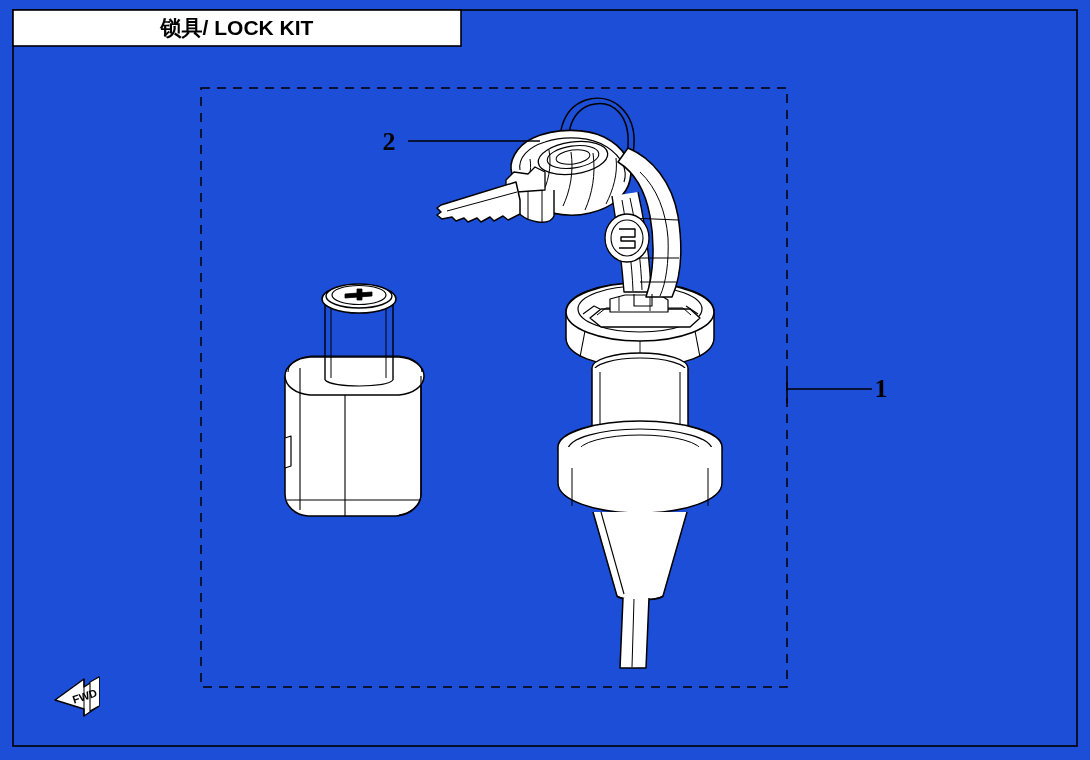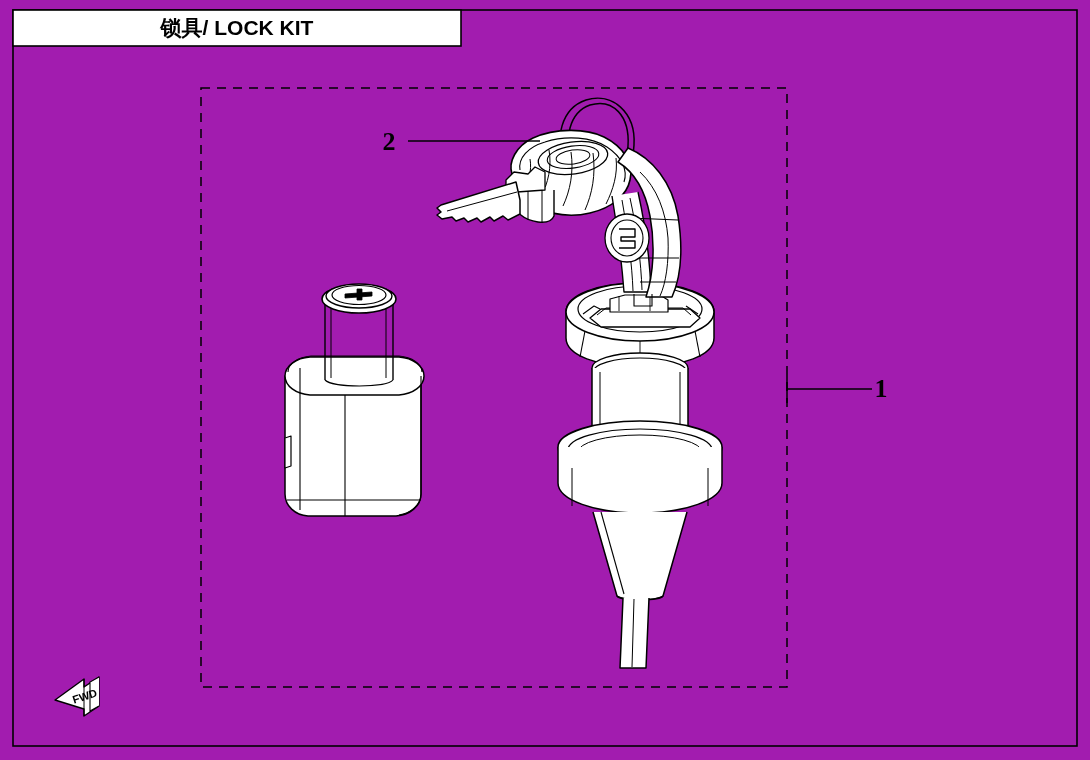--- a/index.html
+++ b/index.html
@@ -12,21 +12,21 @@
     height: 760px;
     font-family: "Liberation Sans", sans-serif;
     overflow: hidden;
     position: relative;
   }
   #page {
     position: absolute;
     left: 0; top: 0;
     width: 1090px;
     height: 760px;
-    background: #a21caf;
+    background: #1d4ed8;
   }
   #svg-root {
     position: absolute;
     left: 0; top: 0;
     width: 1090px;
     height: 760px;
     display: block;
   }
   .title-text {
     font-family: "Liberation Sans", "DejaVu Sans", sans-serif;

